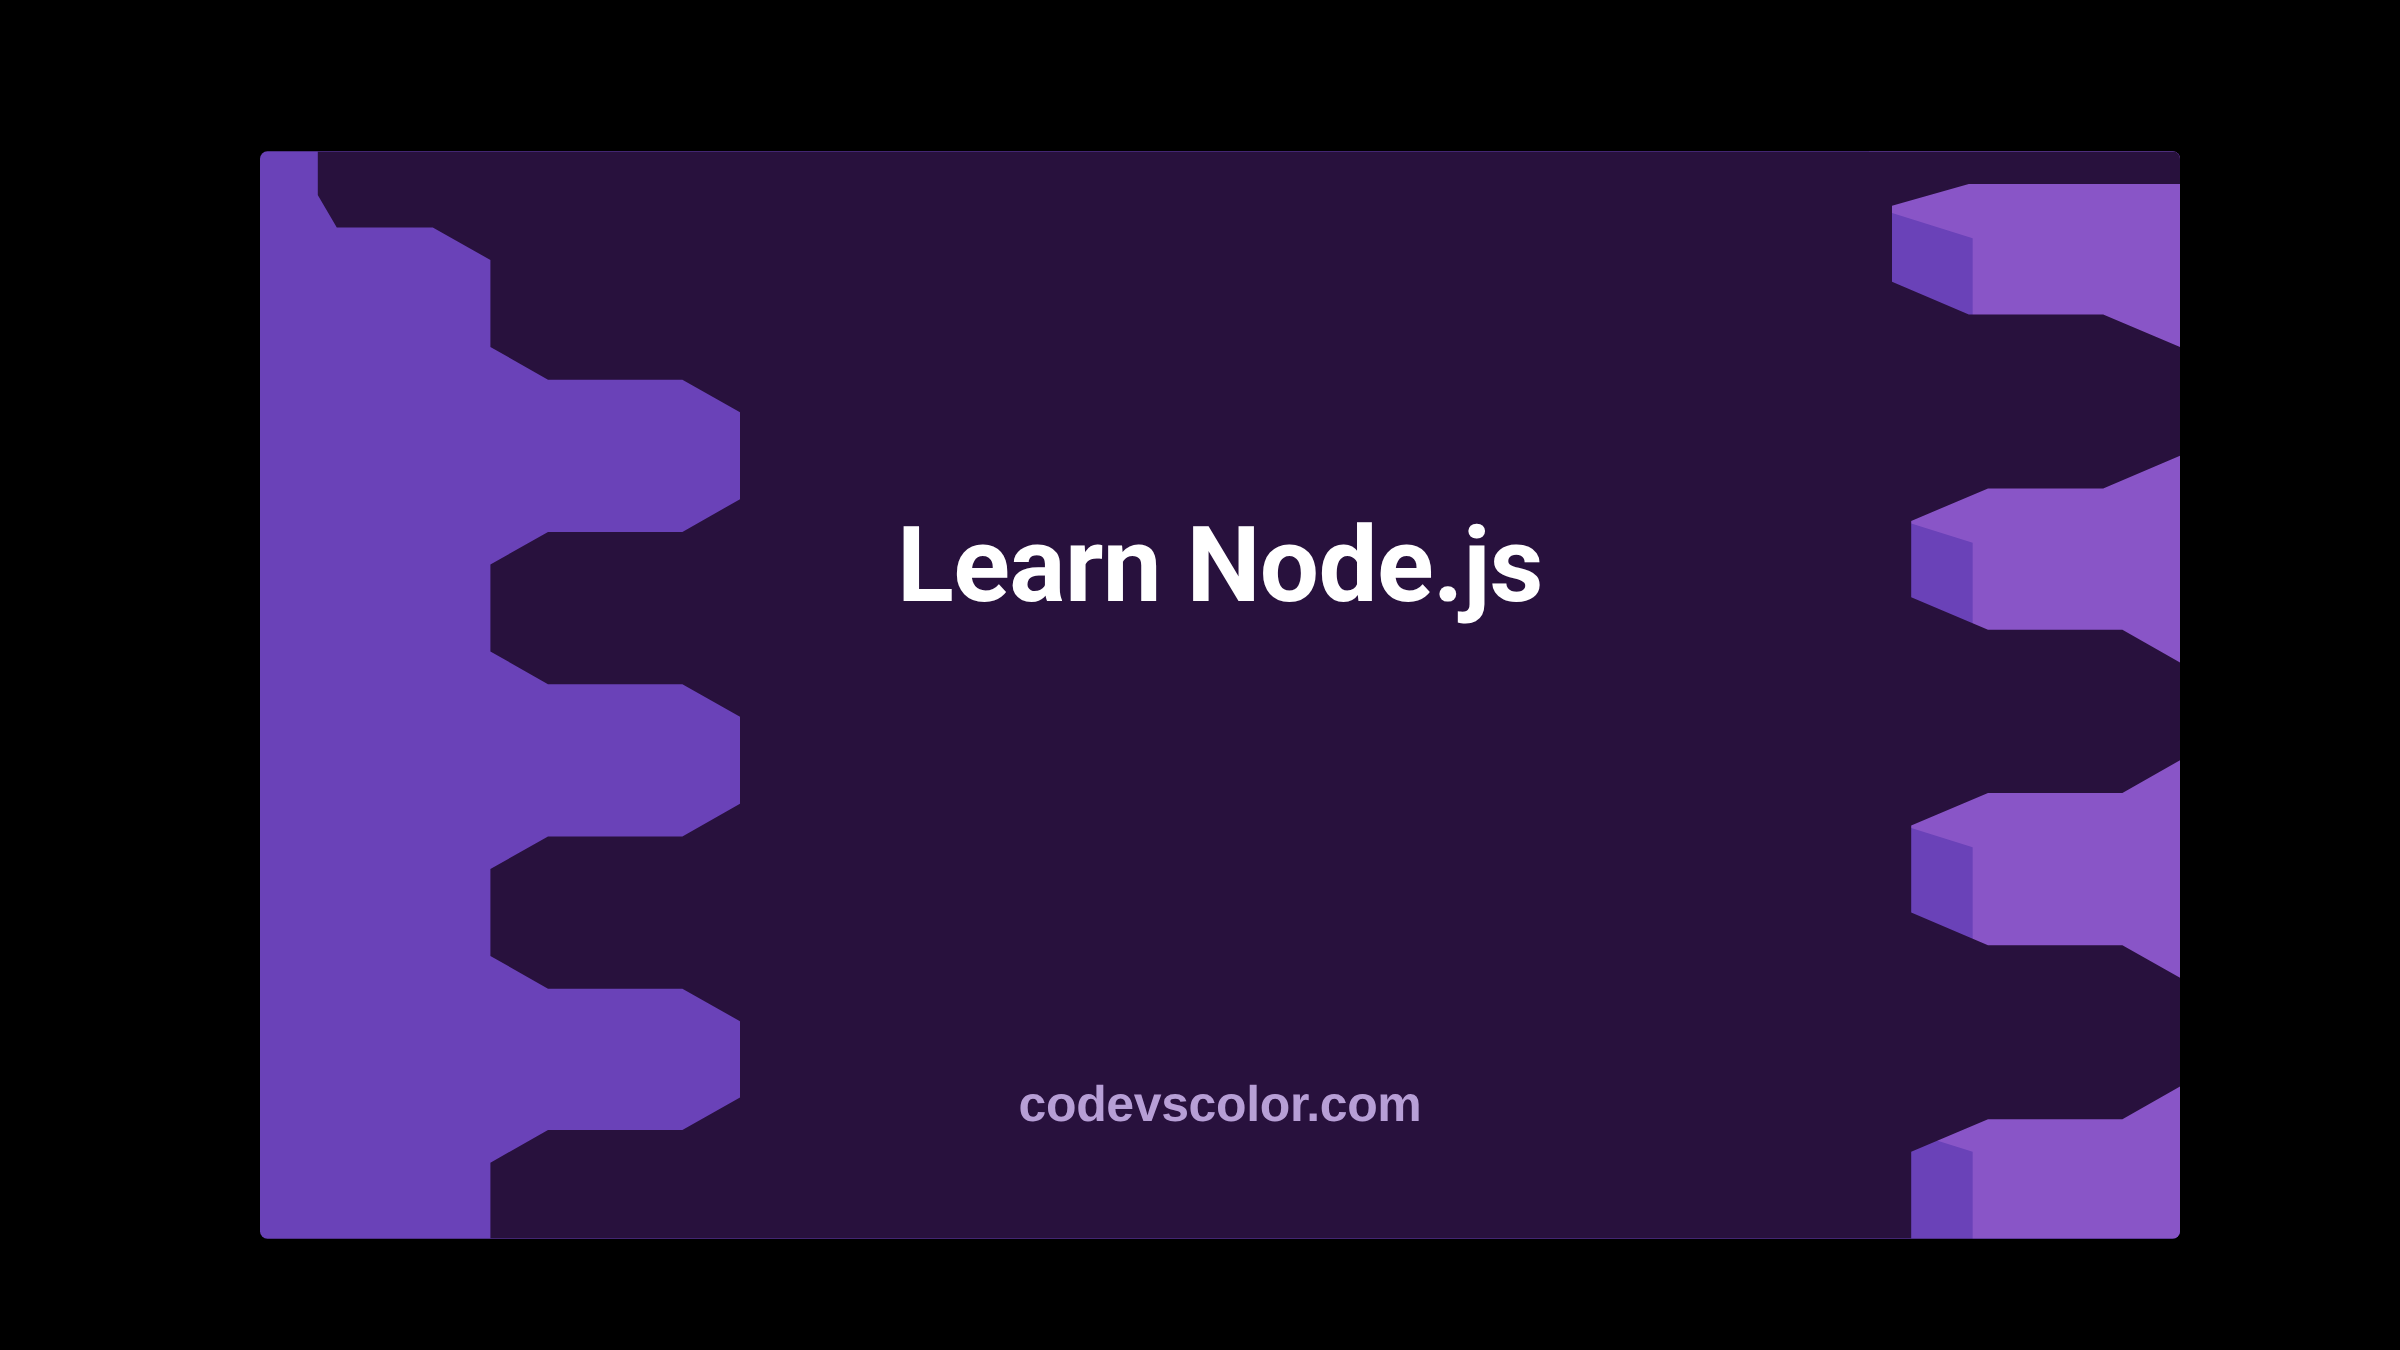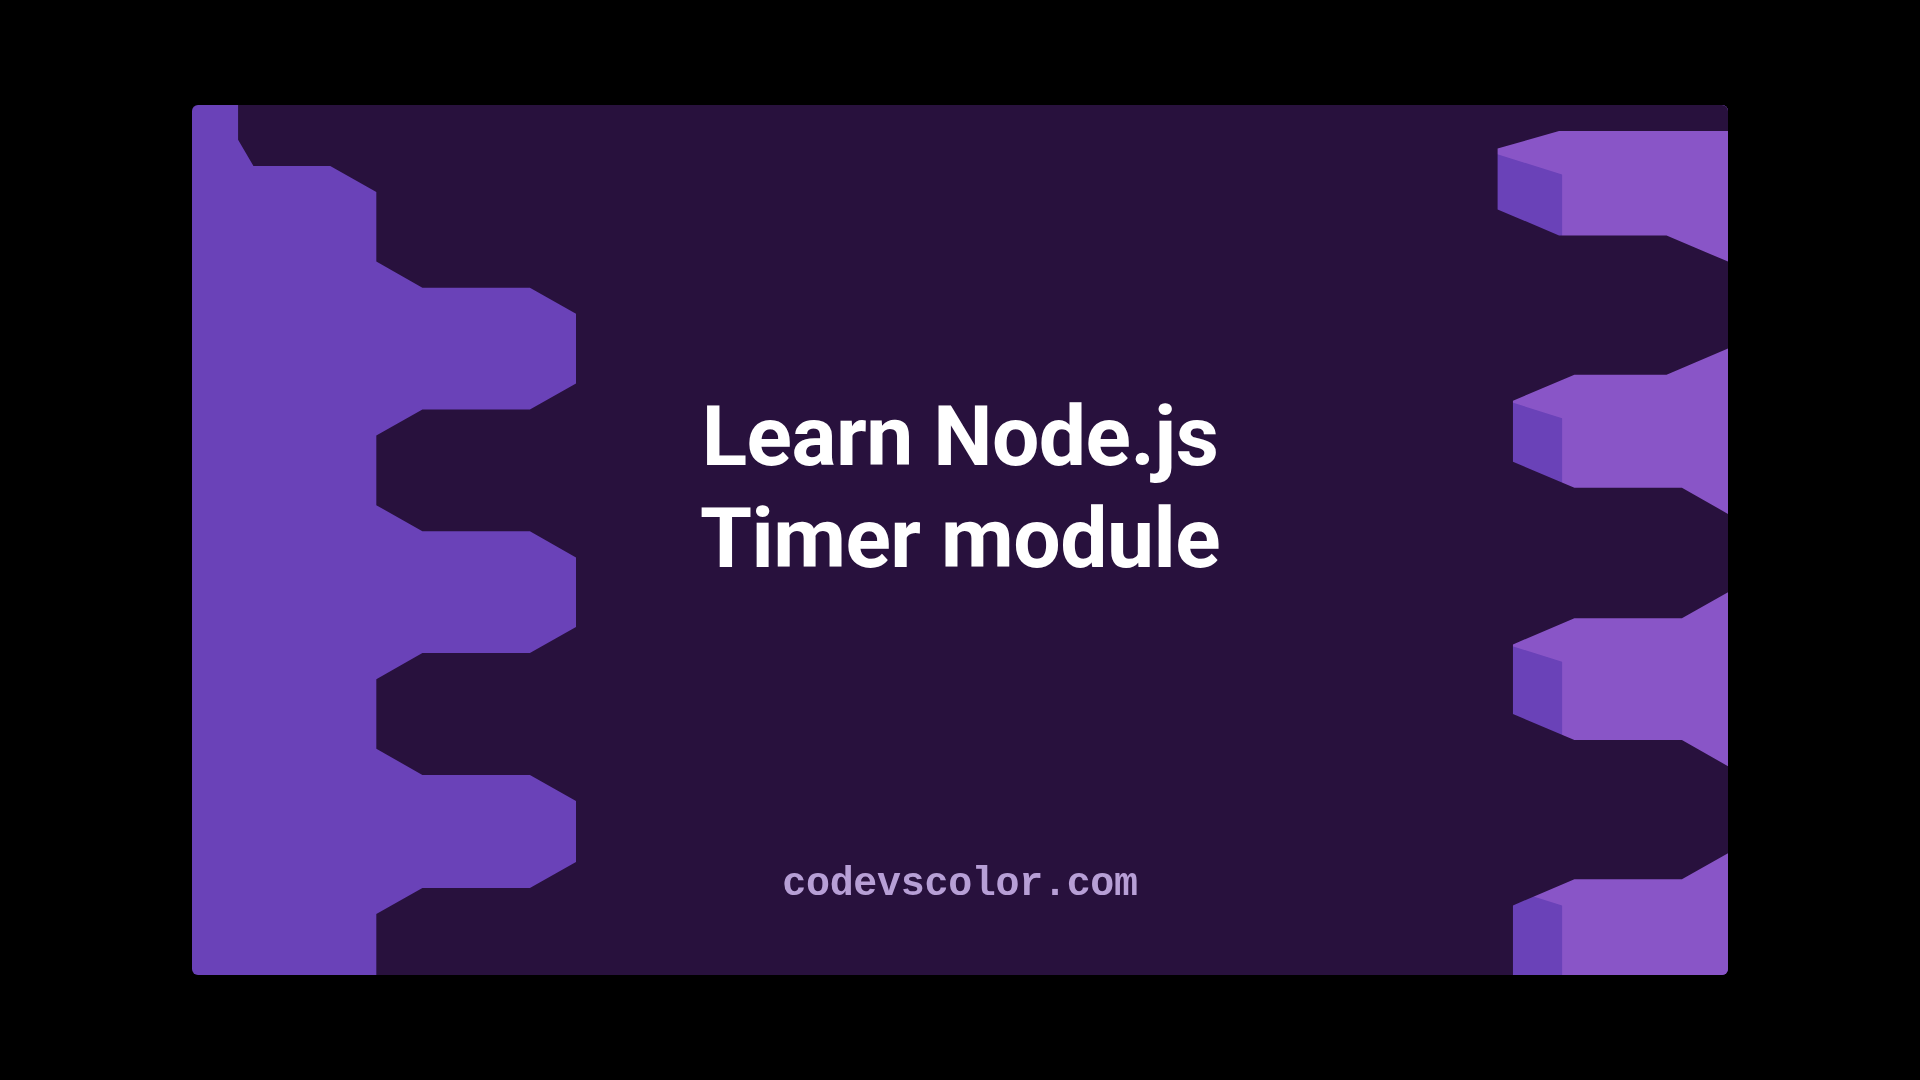--- a/index.html
+++ b/index.html
@@ -1,15 +1,15 @@
 <!DOCTYPE html>
 <html><head>
 <meta charset="utf-8">
 <style>
-  * { margin: 0; padding: 0; box-sizing: border-box; }
+  * { margin: 0; padding: 16px; box-sizing: border-box; }
   html, body { width: 1920px; height: 1080px; overflow: hidden; }
   body {
     background: #000;
     display: flex;
     align-items: center;
     justify-content: center;
   }
   .card {
     width: 1536px;
     height: 870px;
@@ -75,32 +75,32 @@
     line-height: 1.22;
     letter-spacing: -0.5px;
     padding: 0 260px;
   }
   .credit {
     position: absolute;
     left: 0; right: 0;
     bottom: 68px;
     text-align: center;
     color: #b79fd6;
-    font-family: Liberation Mono, monospace;
+    font-family: Liberation Sans, sans-serif;
     font-weight: 600;
     font-size: 40px;
     letter-spacing: -0.3px;
   }
 </style>
 </head>
 <body>
 
 <div class="card">
   <div class="right-tint"></div>
   <div class="blob"></div>
 
   <div class="title">
     <span>Learn Node.js</span><br>
-    <span>Timer module</span><br>
+    <br>
   </div>
 
   <div class="credit">codevscolor.com</div>
 </div>
 
 </body></html>

